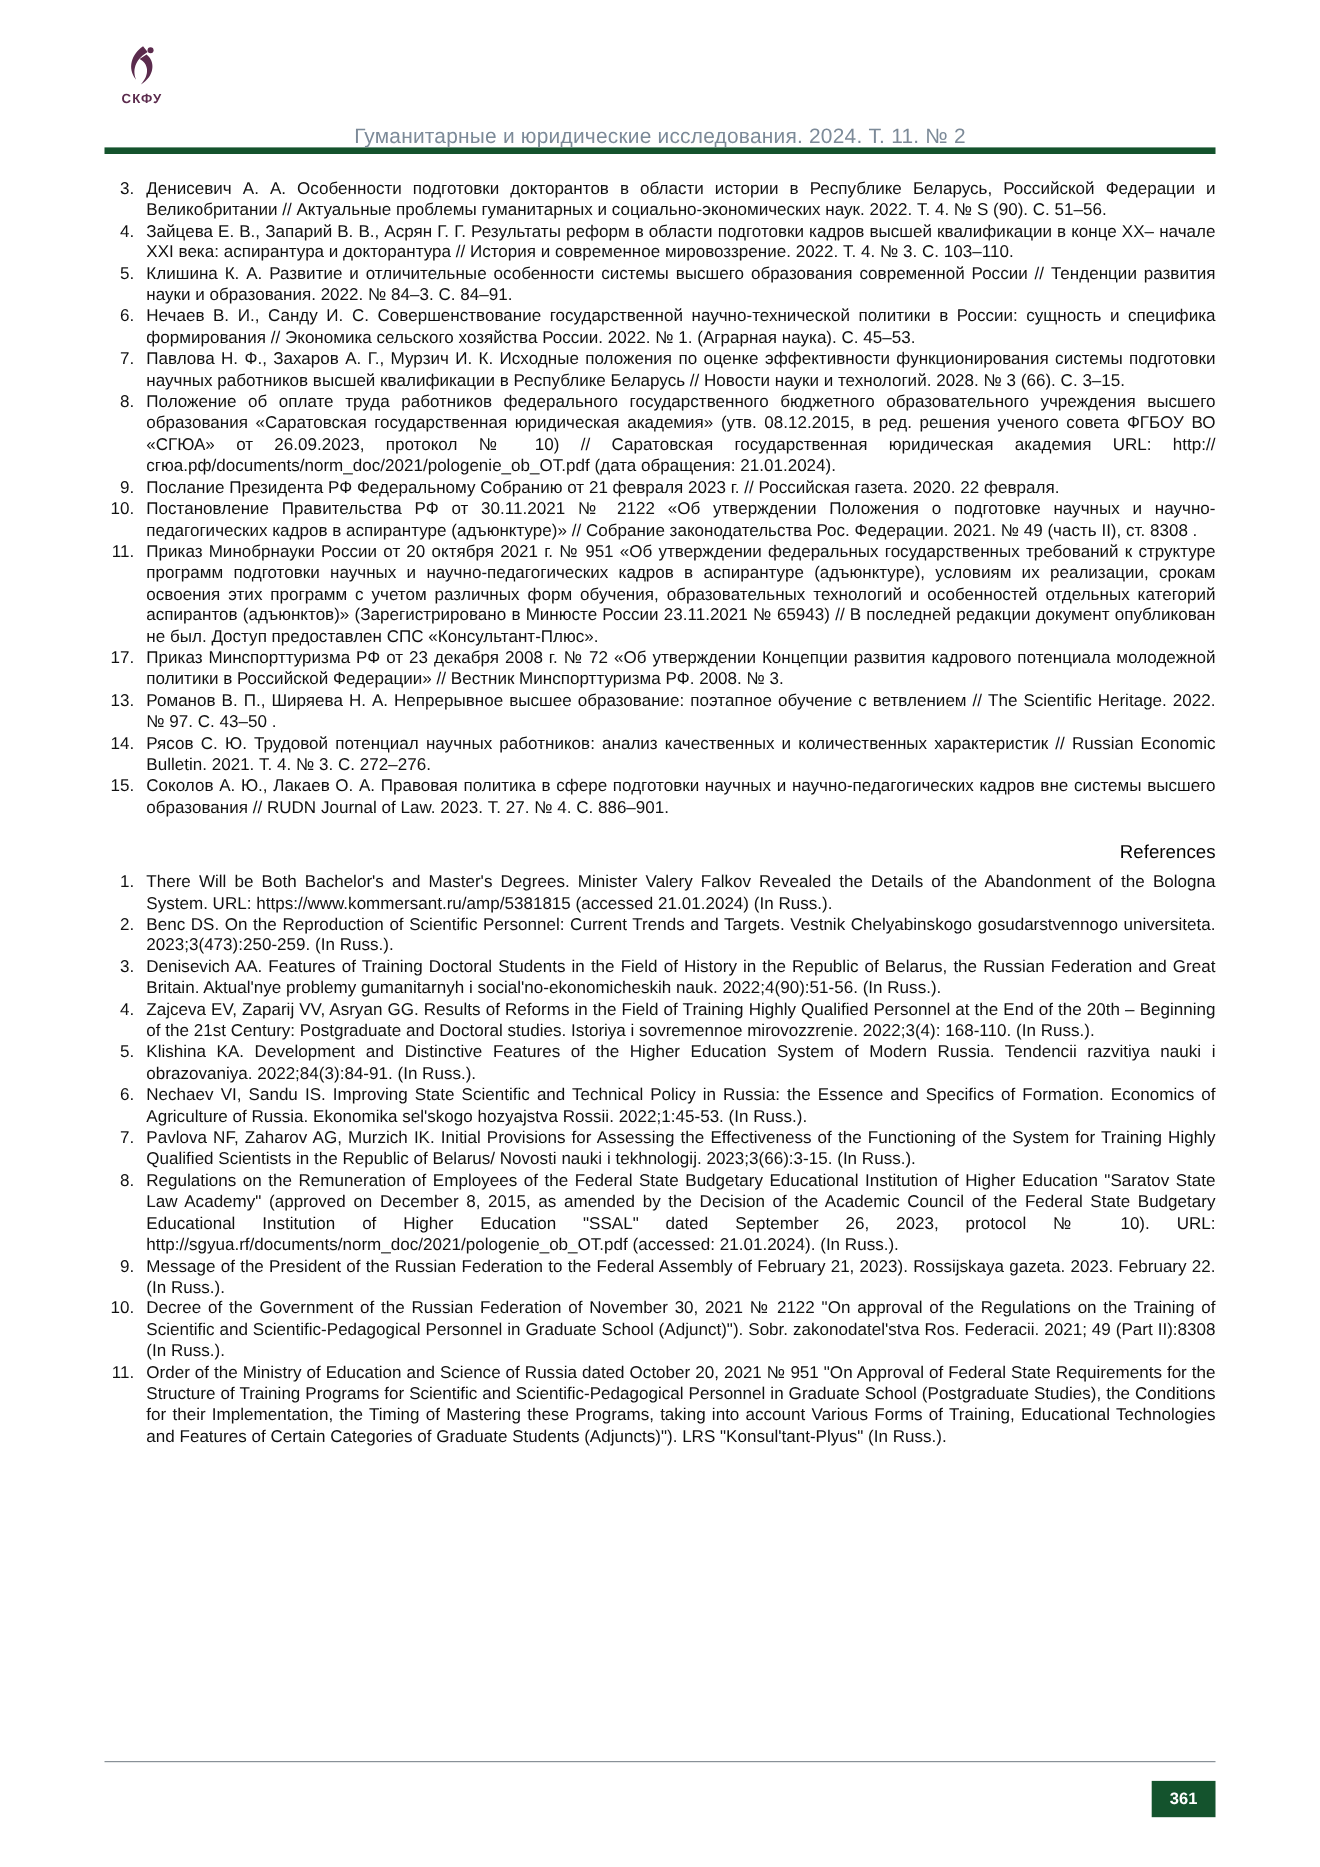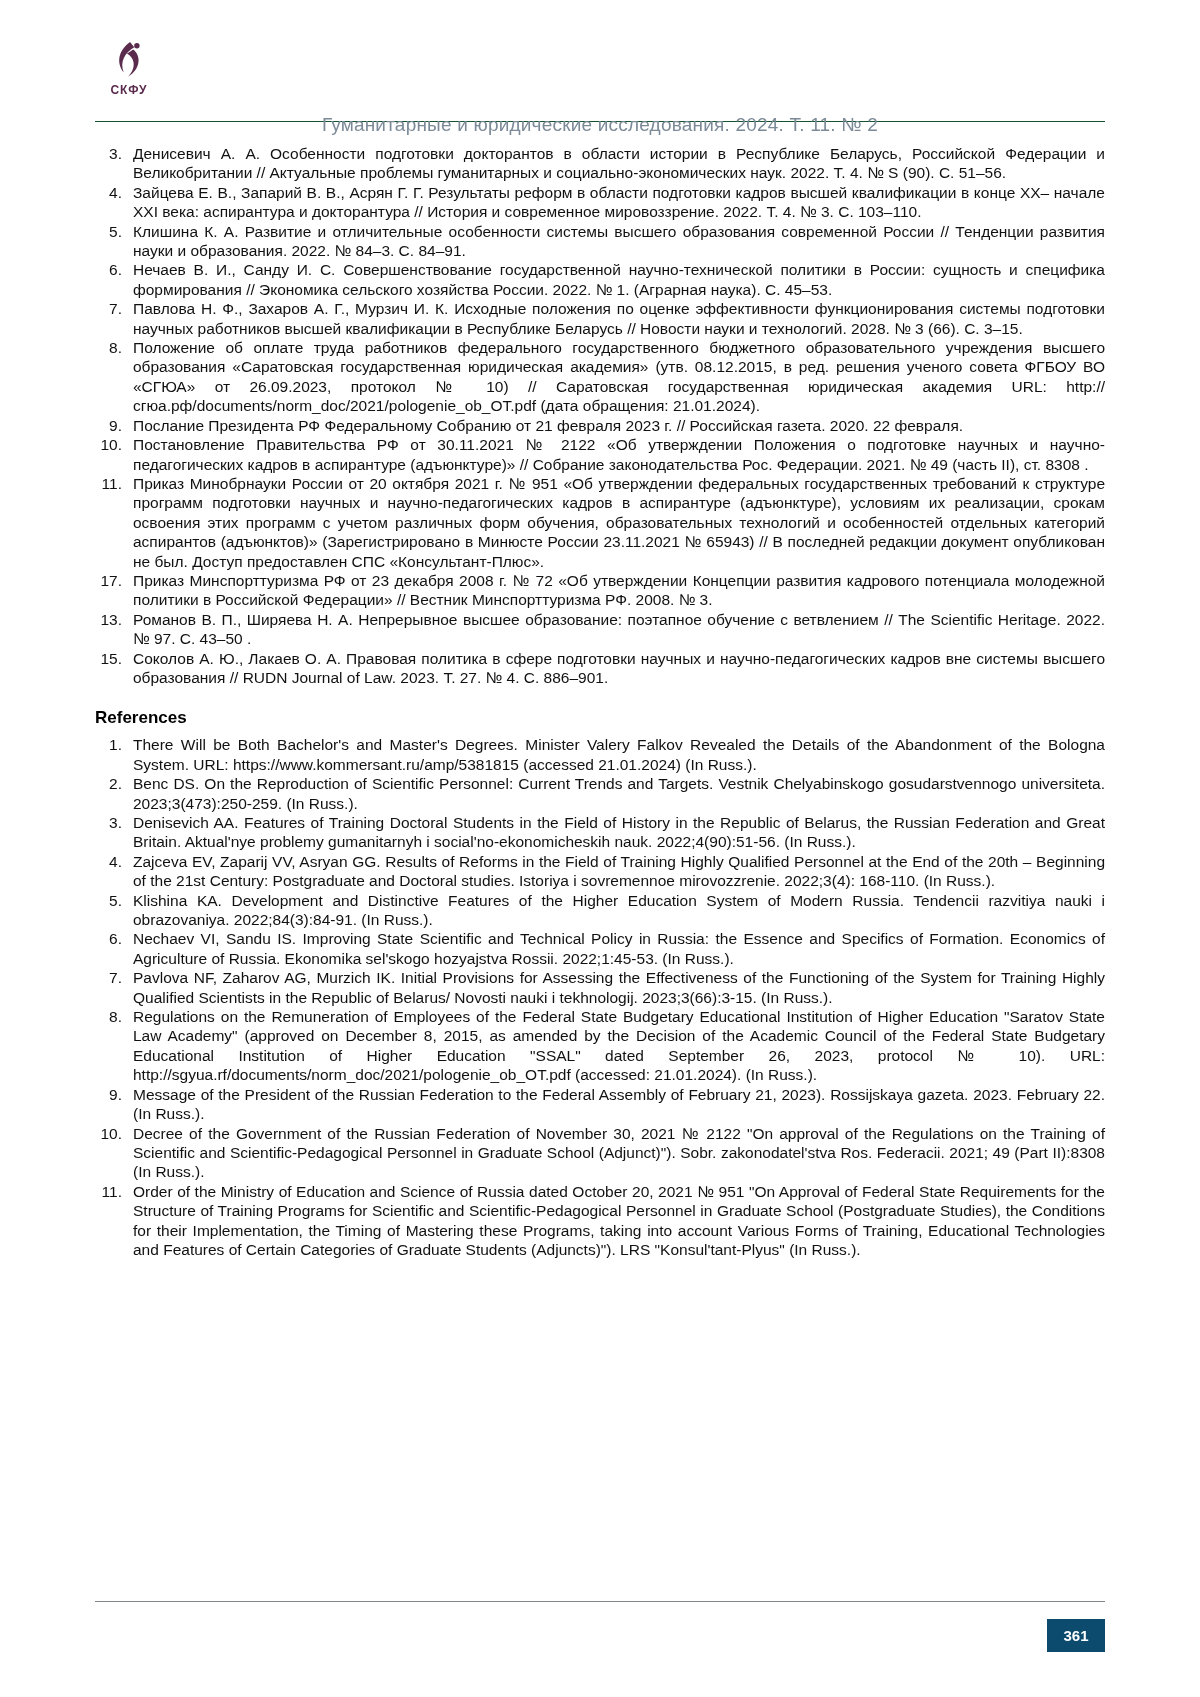--- a/index.html
+++ b/index.html
@@ -14,22 +14,22 @@
   }
   .content {
     position: absolute;
     left: 95px;
     top: 0;
     width: 1010px;
   }
   
   .header {
     position: relative;
-    height: 122px;
-    border-bottom: 1px solid #14532d;
+    height: 140px;
+    border-bottom: 6px solid #14532d;
   }
   .logo {
     position: absolute;
     left: 2px;
     top: 40px;
     width: 64px;
     text-align: center;
   }
   .logo svg { display: block; margin: 0 auto; }
   .logo-text {
@@ -63,41 +63,41 @@
   .ref .num {
     position: absolute;
     left: 0;
     top: 0;
     width: 27px;
     text-align: right;
   }
   .refs-heading {
     margin-top: 21px;
     margin-bottom: 7px;
-    text-align: left;
+    text-align: right;
     font-size: 17px;
-    font-weight: bold;
+    font-weight: normal;
     color: #000000;
   }
   
   .footer {
     position: absolute;
     left: 95px;
     right: 95px;
     top: 1601px;
   }
   .footer-rule {
     border-top: 1.5px solid #7d868d;
   }
   .page-badge {
     margin-top: 17px;
     margin-left: auto;
     width: 58px;
     height: 33px;
-    background: #0c4a6e;
+    background: #14532d;
     color: #ffffff;
     font-size: 15px;
     font-weight: bold;
     display: flex;
     align-items: center;
     justify-content: center;
   }
 </style>
 </head>
 <body>
@@ -121,20 +121,21 @@
     <div class="ref"><span class="num">4.</span><span class="txt">Зайцева Е. В., Запарий В. В., Асрян Г. Г. Результаты реформ в области подготовки кадров высшей квалификации в конце XX– начале XXI века: аспирантура и докторантура // История и современное мировоззрение. 2022. Т. 4. № 3. С. 103–110.</span></div>
     <div class="ref"><span class="num">5.</span><span class="txt">Клишина К. А. Развитие и отличительные особенности системы высшего образования современной России // Тенденции развития науки и образования. 2022. № 84–3. С. 84–91.</span></div>
     <div class="ref"><span class="num">6.</span><span class="txt">Нечаев В. И., Санду И. С. Совершенствование государственной научно-технической политики в России: сущность и специфика формирования // Экономика сельского хозяйства России. 2022. № 1. (Аграрная наука). С. 45–53.</span></div>
     <div class="ref"><span class="num">7.</span><span class="txt">Павлова Н. Ф., Захаров А. Г., Мурзич И. К. Исходные положения по оценке эффективности функционирования системы подготовки научных работников высшей квалификации в Республике Беларусь // Новости науки и технологий. 2028. № 3 (66). С. 3–15.</span></div>
     <div class="ref"><span class="num">8.</span><span class="txt">Положение об оплате труда работников федерального государственного бюджетного образовательного учреждения высшего образования «Саратовская государственная юридическая академия» (утв. 08.12.2015, в ред. решения ученого совета ФГБОУ ВО «СГЮА» от 26.09.2023, протокол № 10) // Саратовская государственная юридическая академия URL: http://сгюа.рф/documents/norm_doc/2021/pologenie_ob_OT.pdf (дата обращения: 21.01.2024).</span></div>
     <div class="ref"><span class="num">9.</span><span class="txt">Послание Президента РФ Федеральному Собранию от 21 февраля 2023 г. // Российская газета. 2020. 22 февраля.</span></div>
     <div class="ref"><span class="num">10.</span><span class="txt">Постановление Правительства РФ от 30.11.2021 № 2122 «Об утверждении Положения о подготовке научных и научно-педагогических кадров в аспирантуре (адъюнктуре)» // Собрание законодательства Рос. Федерации. 2021. № 49 (часть II), ст. 8308 .</span></div>
     <div class="ref"><span class="num">11.</span><span class="txt">Приказ Минобрнауки России от 20 октября 2021 г. № 951 «Об утверждении федеральных государственных требований к структуре программ подготовки научных и научно-педагогических кадров в аспирантуре (адъюнктуре), условиям их реализации, срокам освоения этих программ с учетом различных форм обучения, образовательных технологий и особенностей отдельных категорий аспирантов (адъюнктов)» (Зарегистрировано в Минюсте России 23.11.2021 № 65943) // В последней редакции документ опубликован не был. Доступ предоставлен СПС «Консультант-Плюс».</span></div>
     <div class="ref"><span class="num">17.</span><span class="txt">Приказ Минспорттуризма РФ от 23 декабря 2008 г. № 72 «Об утверждении Концепции развития кадрового потенциала молодежной политики в Российской Федерации» // Вестник Минспорттуризма РФ. 2008. № 3.</span></div>
     <div class="ref"><span class="num">13.</span><span class="txt">Романов В. П., Ширяева Н. А. Непрерывное высшее образование: поэтапное обучение с ветвлением // The Scientific Heritage. 2022. № 97. С. 43–50 .</span></div>
+    <div class="ref"><span class="num">14.</span><span class="txt">Рясов С. Ю. Трудовой потенциал научных работников: анализ качественных и количественных характеристик // Russian Economic Bulletin. 2021. Т. 4. № 3. С. 272–276.</span></div>
     <div class="ref"><span class="num">15.</span><span class="txt">Соколов А. Ю., Лакаев О. А. Правовая политика в сфере подготовки научных и научно-педагогических кадров вне системы высшего образования // RUDN Journal of Law. 2023. Т. 27. № 4. С. 886–901.</span></div>
   </section>
 
   <h2 class="refs-heading">References</h2>
 
   <section class="refs" style="margin-top:0;">
     <div class="ref"><span class="num">1.</span><span class="txt">There Will be Both Bachelor's and Master's Degrees. Minister Valery Falkov Revealed the Details of the Abandonment of the Bologna System. URL: https://www.kommersant.ru/amp/5381815 (accessed 21.01.2024) (In Russ.).</span></div>
     <div class="ref"><span class="num">2.</span><span class="txt">Benc DS. On the Reproduction of Scientific Personnel: Current Trends and Targets. Vestnik Chelyabinskogo gosudarstvennogo universiteta. 2023;3(473):250-259. (In Russ.).</span></div>
     <div class="ref"><span class="num">3.</span><span class="txt">Denisevich AA. Features of Training Doctoral Students in the Field of History in the Republic of Belarus, the Russian Federation and Great Britain. Aktual'nye problemy gumanitarnyh i social'no-ekonomicheskih nauk. 2022;4(90):51-56. (In Russ.).</span></div>
     <div class="ref"><span class="num">4.</span><span class="txt">Zajceva EV, Zaparij VV, Asryan GG. Results of Reforms in the Field of Training Highly Qualified Personnel at the End of the 20th – Beginning of the 21st Century: Postgraduate and Doctoral studies. Istoriya i sovremennoe mirovozzrenie. 2022;3(4): 168-110. (In Russ.).</span></div>

